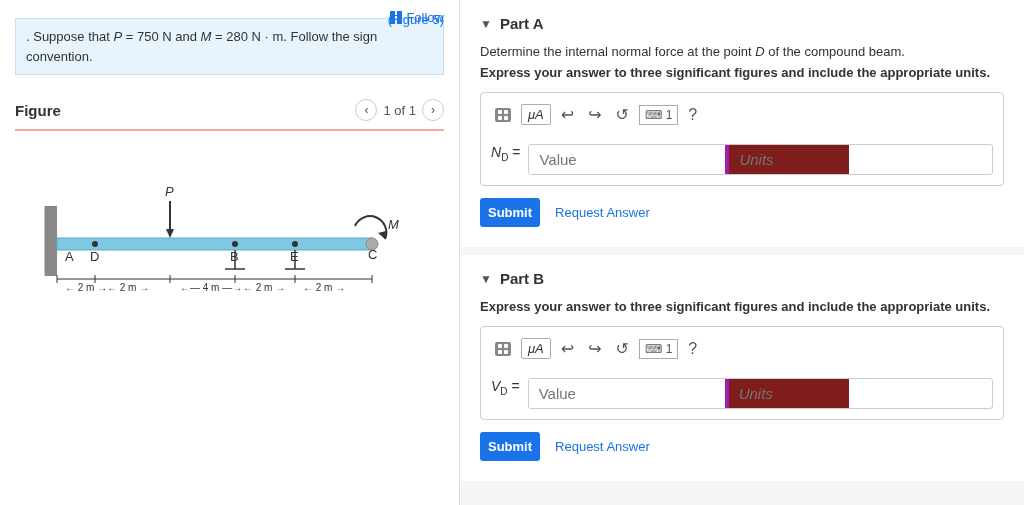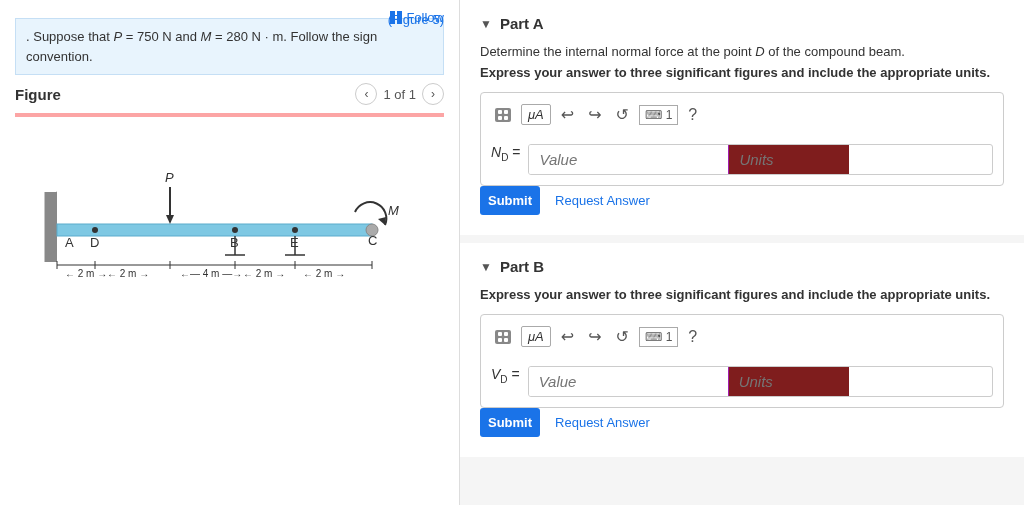--- a/index.html
+++ b/index.html
@@ -41,23 +41,23 @@
       padding: 8px 10px;
       border: 1px solid #c5dff5;
       font-size: 13px;
     }
     .problem-text a { color: #1a73e8; text-decoration: none; }
 
     .figure-header {
       display: flex;
       align-items: center;
       justify-content: space-between;
-      margin-top: 8px;
+      margin-top: 24px;
       padding-bottom: 8px;
-      border-bottom: 4px solid #fca5a5;
+      border-bottom: 2px solid #fca5a5;
     }
     .figure-title {
       font-weight: bold;
       font-size: 15px;
       color: #333;
     }
     .figure-nav {
       display: flex;
       align-items: center;
       gap: 6px;
@@ -128,20 +128,21 @@
       font-weight: bold;
       color: #333;
       margin-bottom: 12px;
     }
 
     .answer-box {
       border: 1px solid #ccc;
       border-radius: 4px;
       padding: 10px;
       background: #fff;
+      margin-bottom: 12px;
     }
 
     .toolbar {
       display: flex;
       align-items: center;
       gap: 6px;
       margin-bottom: 10px;
       padding-bottom: 8px;
     }
 
@@ -196,25 +197,24 @@
     .answer-label {
       font-size: 14px;
       color: #333;
       margin-right: 8px;
       white-space: nowrap;
     }
     .answer-label sub { font-size: 10px; }
 
     .value-input {
       border: none;
-      border-right: 1px solid #a21caf;
+      border-right: 4px solid #a21caf;
       padding: 6px 10px;
       font-size: 15px;
       color: #aaa;
-      font-style: italic;
       width: 200px;
       outline: none;
       background: #fff;
     }
     .units-input {
       border: none;
       padding: 6px 10px;
       font-size: 15px;
       color: #aaa;
       font-style: italic;

